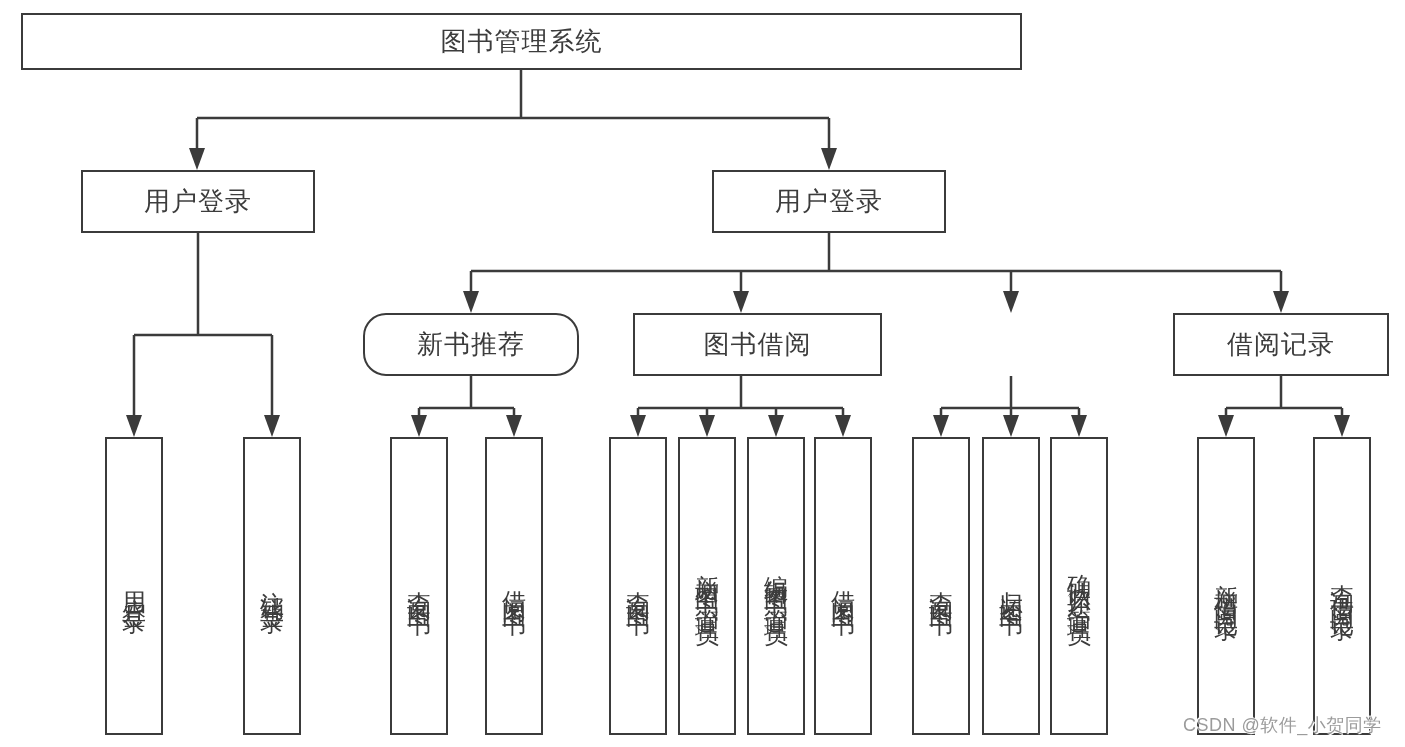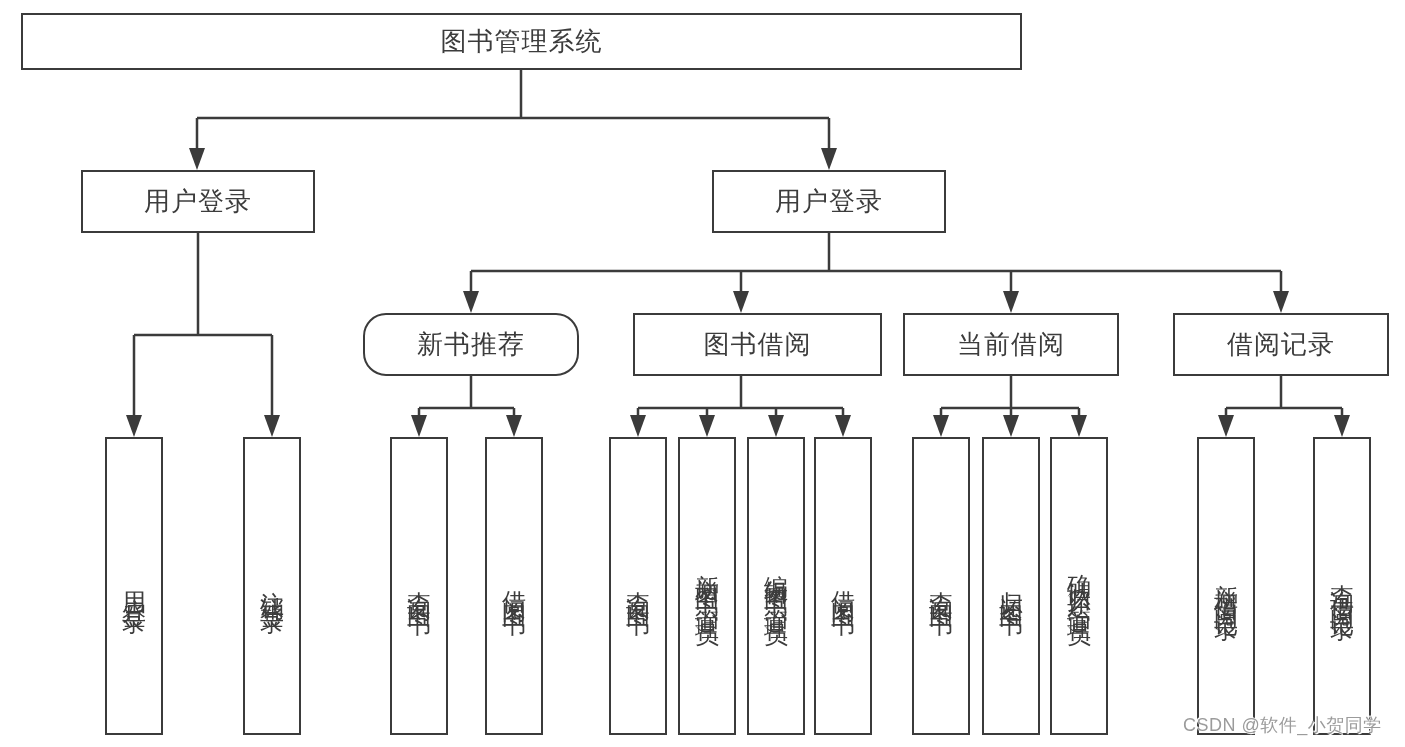--- a/index.html
+++ b/index.html
@@ -88,21 +88,20 @@
     </g>
   </svg>
 
   <div class="box h-box" style="left:21px; top:13px; width:1001px; height:57px;">图书管理系统</div>
 
   <div class="box h-box" style="left:81px; top:170px; width:234px; height:63px;">用户登录</div>
   <div class="box h-box" style="left:712px; top:170px; width:234px; height:63px;">用户登录</div>
 
   <div class="box h-box" style="left:363px; top:313px; width:216px; height:63px;border-radius:23px;">新书推荐</div>
   <div class="box h-box" style="left:633px; top:313px; width:249px; height:63px;">图书借阅</div>
-  <div class="box h-box" style="left:903px; top:313px; width:216px; height:63px;">当前借阅</div>
   <div class="box h-box" style="left:1173px; top:313px; width:216px; height:63px;">借阅记录</div>
 
   <div class="box v-box" style="left:105px;">
     <span class="v-text">用户登录</span>
   </div>
   <div class="box v-box" style="left:243px;">
     <span class="v-text">注销登录</span>
   </div>
 
   <div class="box v-box" style="left:390px;">

